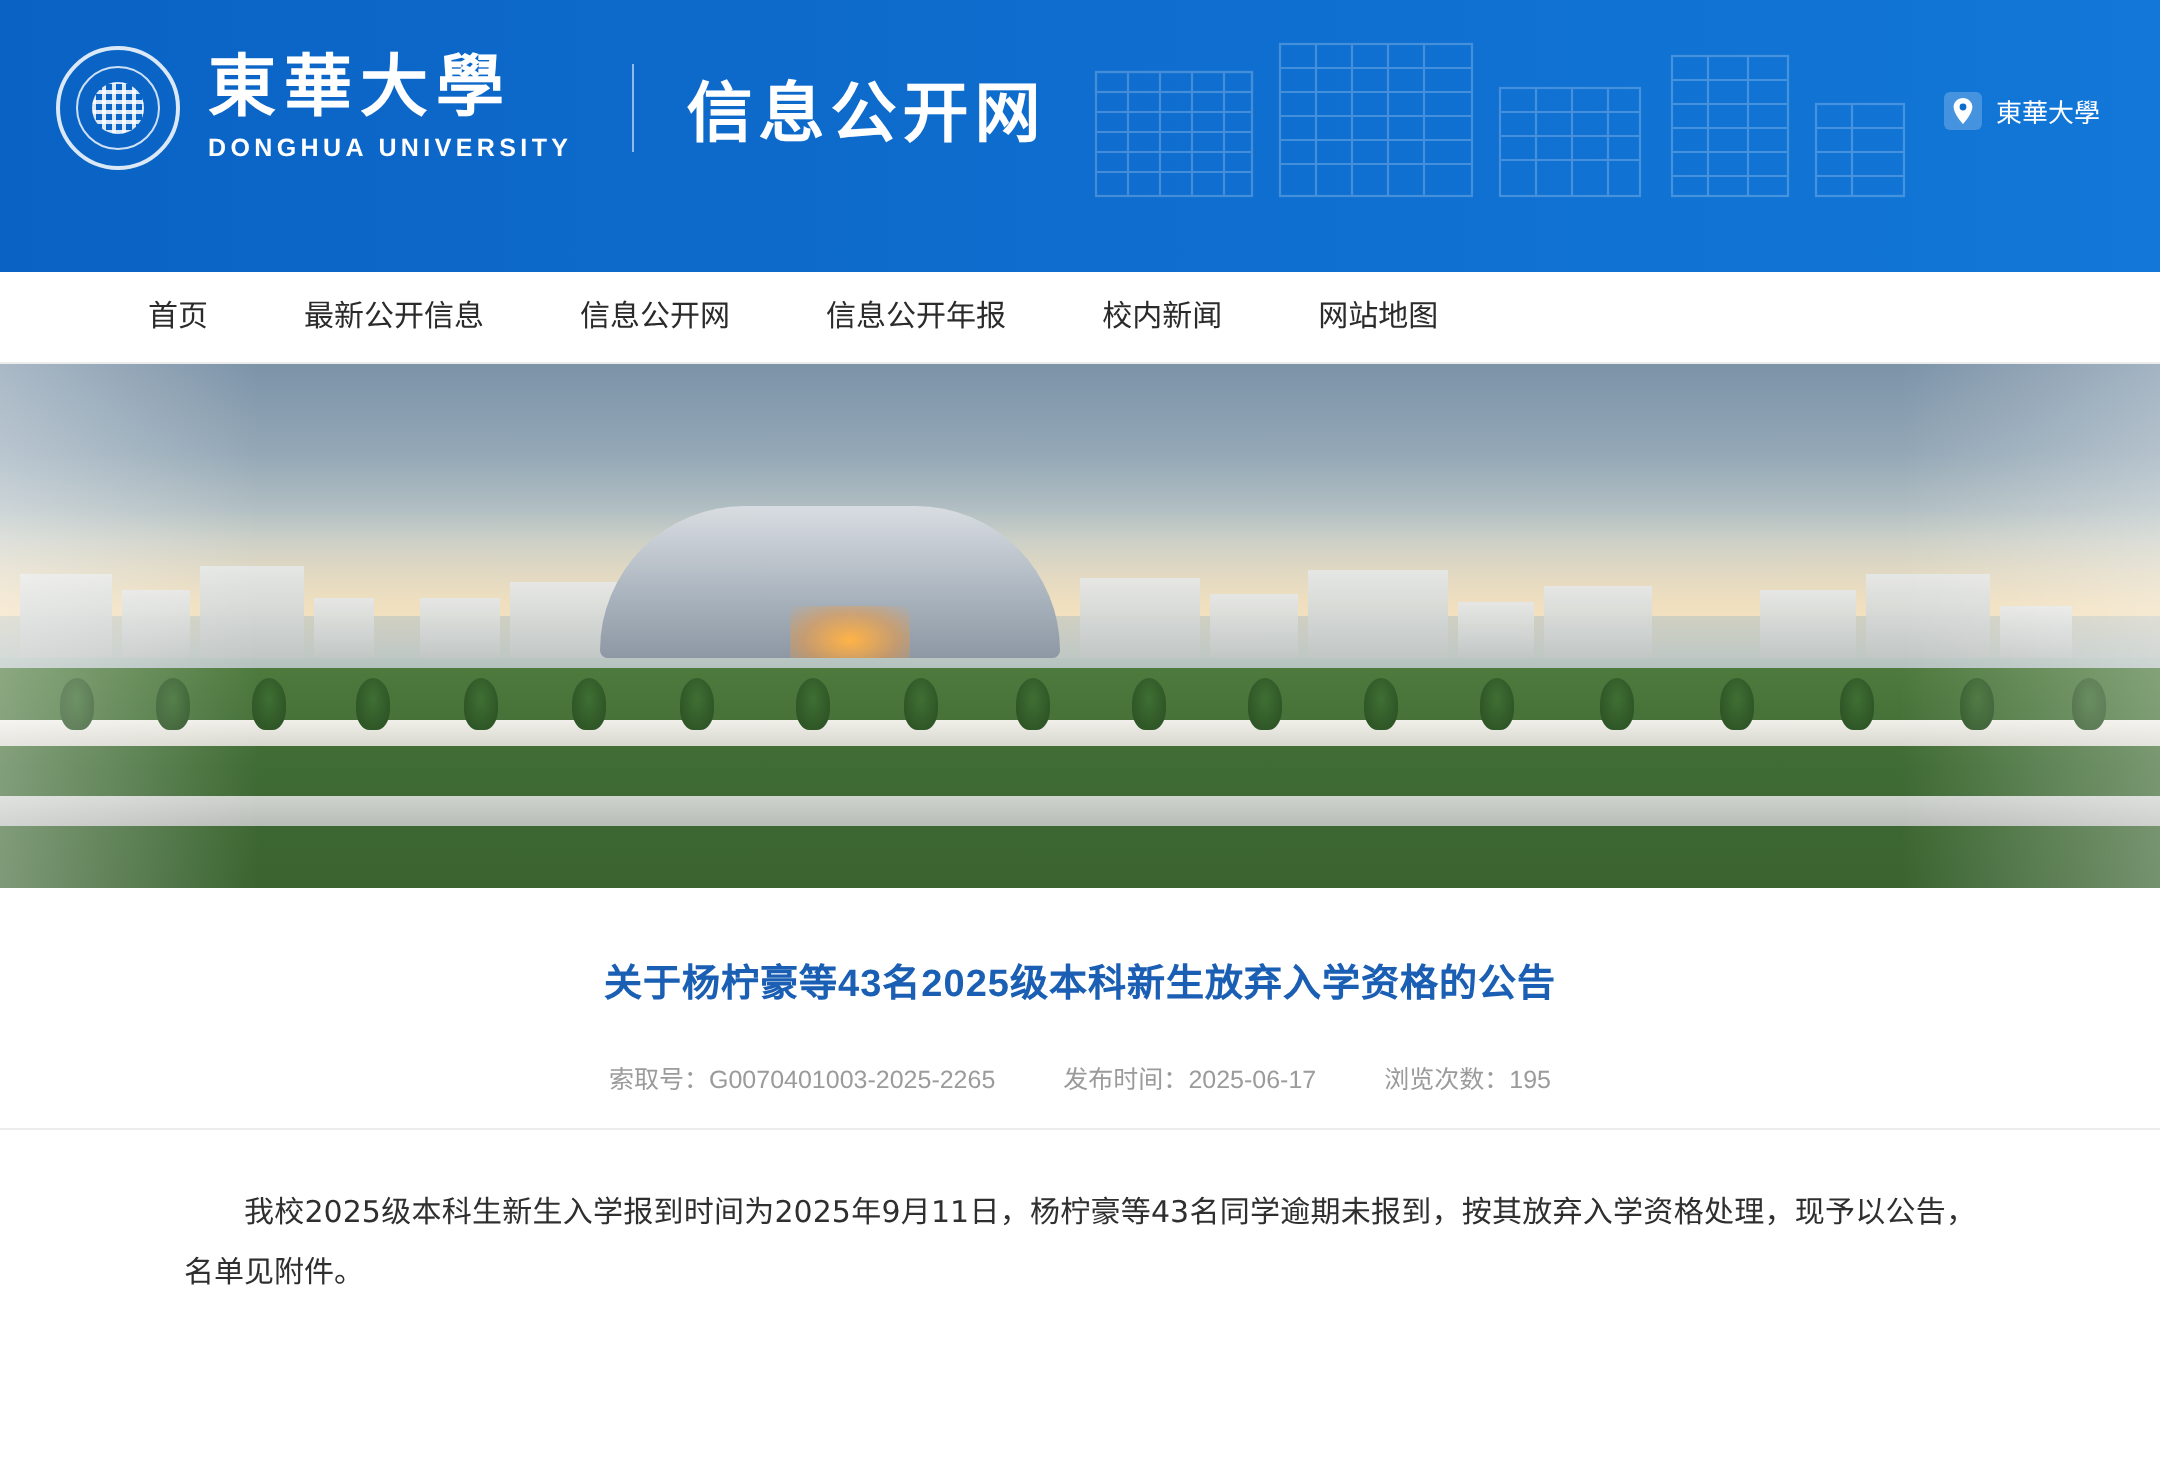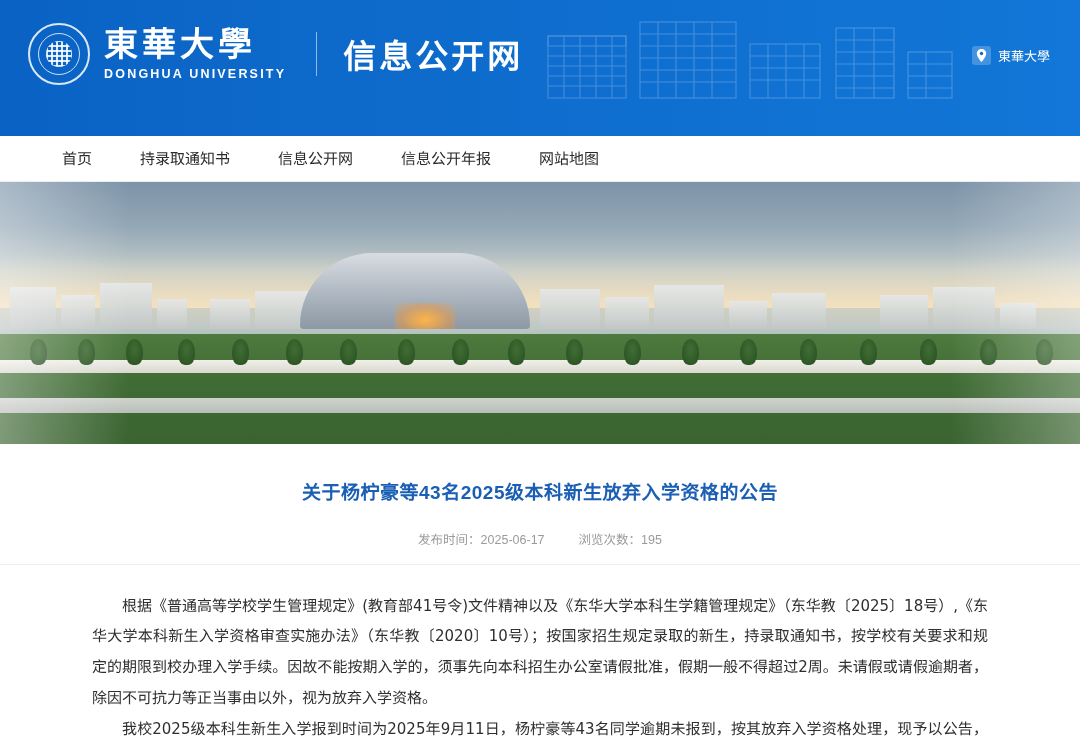--- a/index.html
+++ b/index.html
@@ -118,21 +118,21 @@
   }
   .sitemap .pin svg { display: block; }
 
   
   .nav {
     width: 1080px;
     height: 46px;
     background: #ffffff;
     display: flex;
     align-items: center;
-    padding-left: 48px;
+    padding-left: 60px;
     border-bottom: 1px solid #ececec;
   }
   .nav-item {
     font-size: 15px;
     color: #2b2b2b;
     padding: 0 24px;
     line-height: 46px;
     white-space: nowrap;
     cursor: pointer;
   }
@@ -284,23 +284,24 @@
         <path d="M5.5 0C2.9 0 0.8 2 0.8 4.5c0 3.3 4.2 8 4.4 8.2.2.2.4.2.6 0 .2-.2 4.4-4.9 4.4-8.2C10.2 2 8.1 0 5.5 0z" fill="#ffffff"></path>
         <circle cx="5.5" cy="4.5" r="1.7" fill="#0e6ccd"></circle>
       </svg>
     </span>
     <span>東華大學</span>
   </div>
 </div>
 
 <nav class="nav">
   <div class="nav-item">首页</div>
-  <div class="nav-item">持录取通知书</div>
+  <div class="nav-item">最新公开信息</div>
   <div class="nav-item">信息公开网</div>
   <div class="nav-item">信息公开年报</div>
+  <div class="nav-item">校内新闻</div>
   <div class="nav-item">网站地图</div>
 </nav>
 
 <div class="hero">
   <div class="sky"></div>
   <div class="haze"></div>
 
   <div class="far-buildings">
     <div class="blockrow" style="left:10px; bottom:0;">
       <div class="blk" style="width:46px;height:42px"></div>
@@ -356,27 +357,29 @@
 
   <div class="hero-fade-l"></div>
   <div class="hero-fade-r"></div>
 </div>
 
 <div class="article">
   <div class="art-title">关于杨柠豪等43名2025级本科新生放弃入学资格的公告</div>
 
   <div class="art-meta">
     <div>
+      <span>索取号：</span><span>G0070401003-2025-2265</span>
+    </div>
+    <div>
       <span>发布时间：</span><span>2025-06-17</span>
     </div>
     <div>
       <span>浏览次数：</span><span>195</span>
     </div>
   </div>
 
   <div class="art-rule"></div>
 
   <div class="art-body">
-    <p>根据《普通高等学校学生管理规定》(教育部41号令)文件精神以及《东华大学本科生学籍管理规定》（东华教〔2025〕18号）,《东华大学本科新生入学资格审查实施办法》（东华教〔2020〕10号）；按国家招生规定录取的新生，持录取通知书，按学校有关要求和规定的期限到校办理入学手续。因故不能按期入学的，须事先向本科招生办公室请假批准，假期一般不得超过2周。未请假或请假逾期者，除因不可抗力等正当事由以外，视为放弃入学资格。</p>
     <p>我校2025级本科生新生入学报到时间为2025年9月11日，杨柠豪等43名同学逾期未报到，按其放弃入学资格处理，现予以公告，名单见附件。</p>
   </div>
 
 </div>
 
 </body></html>

